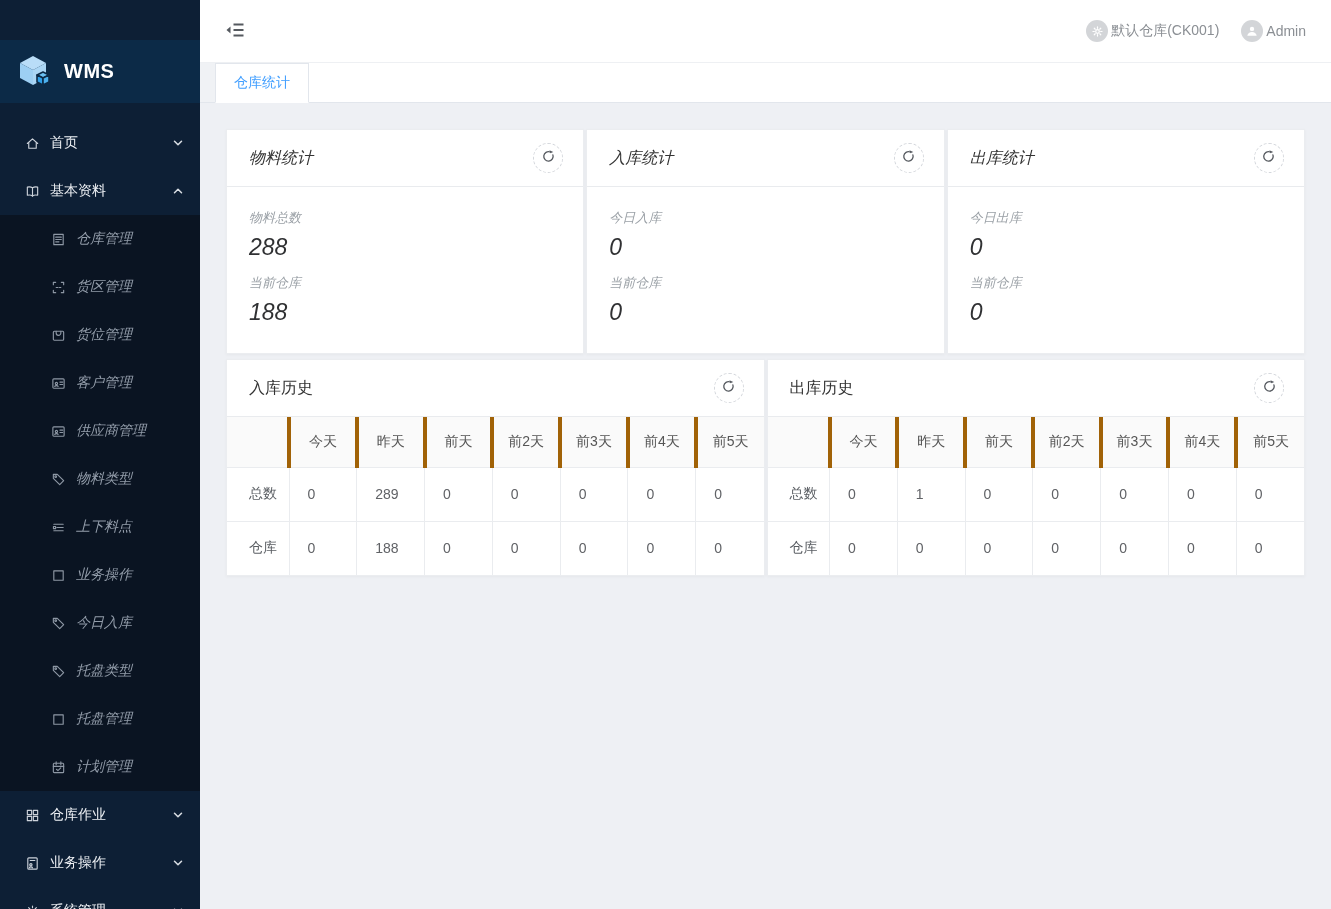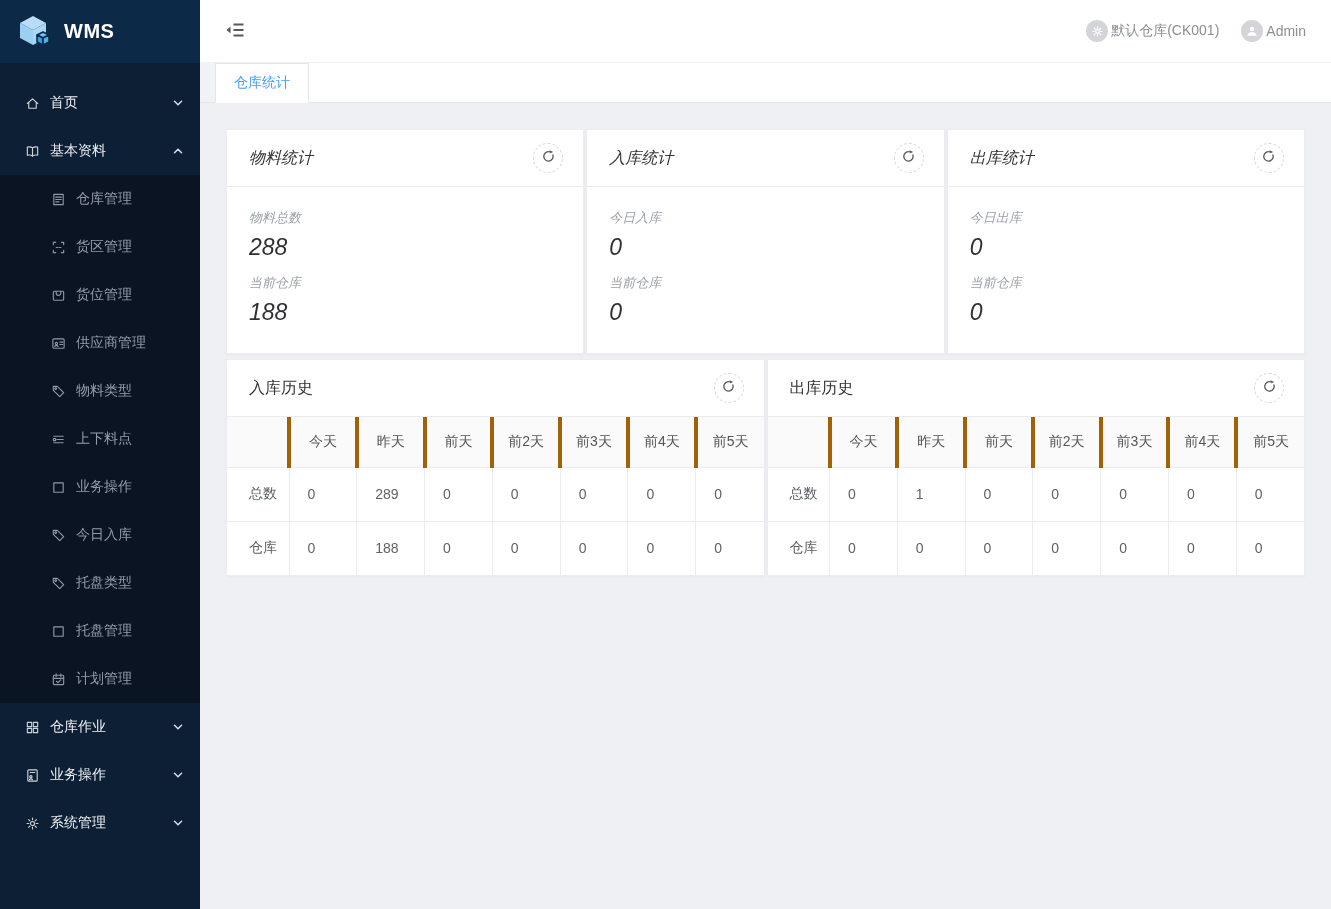--- a/index.html
+++ b/index.html
@@ -6,26 +6,26 @@
   html,body { margin:0; padding:0; }
   body {
     width:1331px; height:909px; overflow:hidden;
     font-family:"Liberation Sans","DejaVu Sans",sans-serif;
     background:#eef0f4;
   }
   .app { display:flex; width:100%; height:100%; }
 
   
   .sidebar { width:200px; flex-shrink:0; background:var(--sidebar-bg,#0d1f35); display:flex; flex-direction:column; }
-  .logo { height:63px; background:var(--sidebar-header-bg,#0c2a47); display:flex; align-items:center; padding-left:16px; gap:12px; flex-shrink:0; }
+  .logo { height:63px; background:var(--sidebar-header-bg,#0c2a47); display:flex; align-items:center; padding-left:16px; gap:12px; flex-shrink:0;margin-top:40px; }
   .logo-text { color:#ffffff; font-size:20px; font-weight:bold; letter-spacing:.5px; }
   .menu { padding-top:16px; flex:1; overflow:hidden; }
   .menu-item { height:48px; display:flex; align-items:center; padding:0 16px 0 24px; cursor:pointer; color:#eef1f5; font-size:14px; }
   .menu-item .icon { width:16px; height:16px; margin-right:10px; display:inline-flex; align-items:center; justify-content:center; color:#cdd3db; flex-shrink:0; }
-  .menu-item.sub { background:var(--submenu-bg,#0a1422); padding-left:50px; color:#939daa; }
+  .menu-item.sub { background:var(--submenu-bg,#0a1422); padding-left:50px; color:#939daa;font-style:italic; }
   .menu-item.sub .icon { color:#8e98a5; }
   .mi-label { flex:1; white-space:nowrap; overflow:hidden; }
   .chev { width:12px; height:12px; display:inline-flex; color:inherit; opacity:.9; }
   .chev.up svg { transform:rotate(180deg); }
 
   
   .main { flex:1; display:flex; flex-direction:column; min-width:0; }
   .topbar { height:63px; background:#fff; display:flex; align-items:center; justify-content:space-between; padding:0 25px 0 24px; border-bottom:1px solid #eef0f3; flex-shrink:0; }
   .fold-btn { background:none; border:none; padding:0; width:22px; height:22px; color:#55595f; cursor:pointer; display:flex; align-items:center; justify-content:center; }
   .topbar-right { display:flex; align-items:center; gap:22px; }
@@ -140,20 +140,30 @@
           <span class="mi-label">货位管理</span>
         </div>
         <div class="menu-item sub">
           <span class="icon">
             <svg viewBox="0 0 16 16" width="15" height="15" fill="none" stroke="currentColor" stroke-width="1.2" stroke-linecap="round" stroke-linejoin="round">
               <rect x="2" y="3" width="12" height="10" rx="1"></rect>
               <circle cx="5.8" cy="8" r="1.2"></circle>
               <path d="M4 11.2c.4-1.3 3.2-1.3 3.6 0M9.5 6.5h3M9.5 9h3"></path>
             </svg>
           </span>
+          <span class="mi-label">客户管理</span>
+        </div>
+        <div class="menu-item sub">
+          <span class="icon">
+            <svg viewBox="0 0 16 16" width="15" height="15" fill="none" stroke="currentColor" stroke-width="1.2" stroke-linecap="round" stroke-linejoin="round">
+              <rect x="2" y="3" width="12" height="10" rx="1"></rect>
+              <circle cx="5.8" cy="8" r="1.2"></circle>
+              <path d="M4 11.2c.4-1.3 3.2-1.3 3.6 0M9.5 6.5h3M9.5 9h3"></path>
+            </svg>
+          </span>
           <span class="mi-label">供应商管理</span>
         </div>
         <div class="menu-item sub">
           <span class="icon">
             <svg viewBox="0 0 16 16" width="15" height="15" fill="none" stroke="currentColor" stroke-width="1.2" stroke-linecap="round" stroke-linejoin="round">
               <path d="M2.5 2.5h4.2l6.8 6.8-4.2 4.2-6.8-6.8Z"></path>
               <circle cx="5" cy="5" r=".9"></circle>
             </svg>
           </span>
           <span class="mi-label">物料类型</span>

